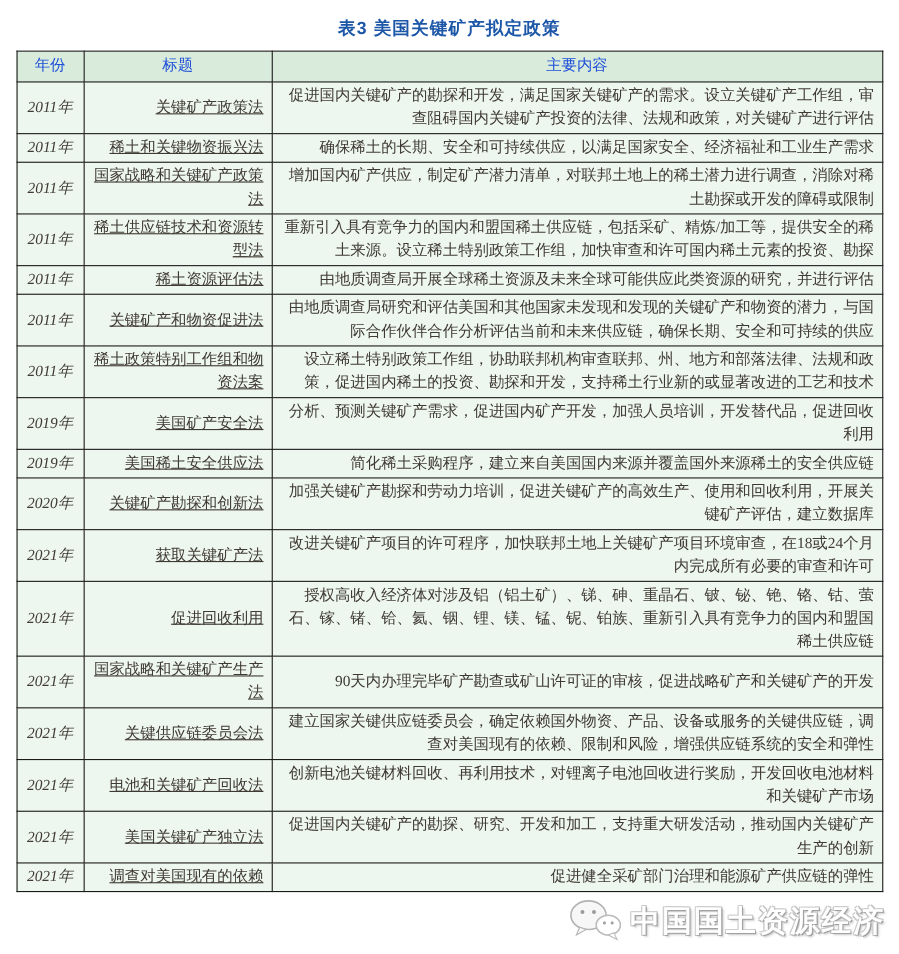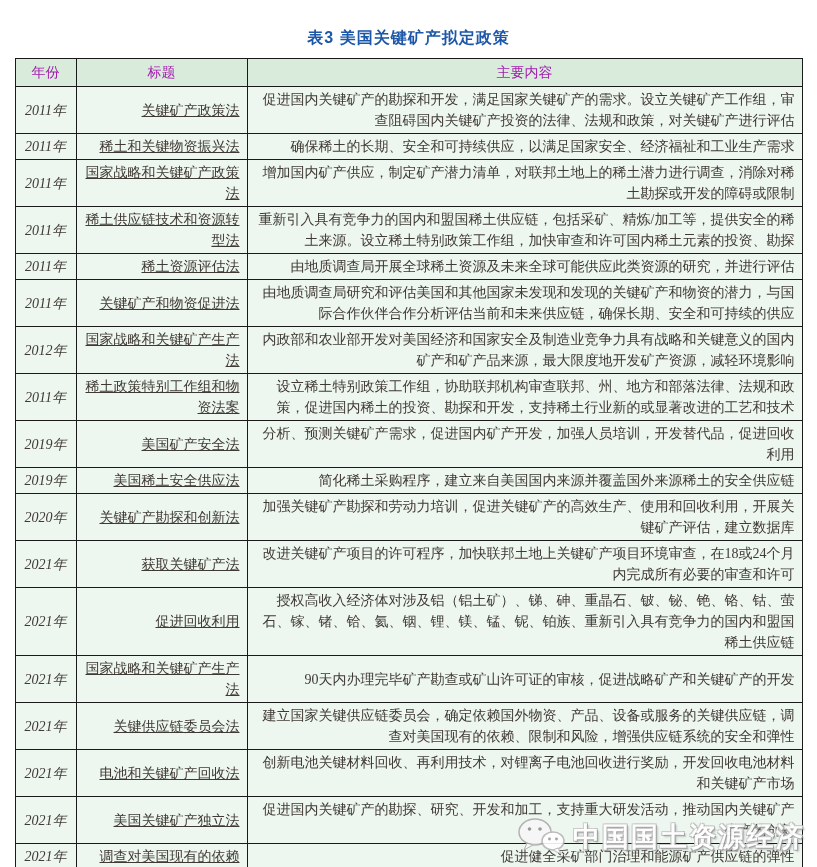--- a/index.html
+++ b/index.html
@@ -16,21 +16,21 @@
     font-family:"Liberation Serif","DejaVu Serif",serif;
     position:relative;
     overflow:hidden;
   }
   .title{
     text-align:center;
     font-family:"Liberation Sans","DejaVu Sans",sans-serif;
     font-weight:bold;
     font-size:16px;
     color:var(--title-color);
-    padding-top:28px;
+    padding-top:16px;
     letter-spacing:1px;
   }
   table.policy-table{
     border-collapse:collapse;
     margin:9px auto 0 auto;
     width:788px;
     table-layout:fixed;
   }
   .policy-table th,.policy-table td{
     border:1px solid var(--border-color);
@@ -39,21 +39,21 @@
     padding:2px 7px;
     vertical-align:middle;
     color:var(--body-text);
     background:var(--row-bg);
     word-break:break-all;
   }
   .policy-table th{
     background:var(--header-bg);
     font-weight:normal;
     text-align:center;
-    color:#a21caf;
+    color:#1d4ed8;
     height:25px;
     padding:1px 4px;
   }
   .policy-table{border:1.5px solid var(--border-color);}
   .col-year{width:52px;}
   .col-title{width:162px;}
   td.year-cell{text-align:center;white-space:nowrap;padding:2px 2px;font-style:italic;}
   td.title-cell{text-align:right;text-decoration:underline;}
   td.content-cell{text-align:right;}
   .watermark{
@@ -120,25 +120,20 @@
           <td class="year-cell">2011年</td>
           <td class="title-cell">稀土资源评估法</td>
           <td class="content-cell">由地质调查局开展全球稀土资源及未来全球可能供应此类资源的研究，并进行评估</td>
         </tr>
         <tr>
           <td class="year-cell">2011年</td>
           <td class="title-cell">关键矿产和物资促进法</td>
           <td class="content-cell">由地质调查局研究和评估美国和其他国家未发现和发现的关键矿产和物资的潜力，与国际合作伙伴合作分析评估当前和未来供应链，确保长期、安全和可持续的供应</td>
         </tr>
         <tr>
-          <td class="year-cell">2012年</td>
-          <td class="title-cell">国家战略和关键矿产生产法</td>
-          <td class="content-cell">内政部和农业部开发对美国经济和国家安全及制造业竞争力具有战略和关键意义的国内矿产和矿产品来源，最大限度地开发矿产资源，减轻环境影响</td>
-        </tr>
-        <tr>
           <td class="year-cell">2011年</td>
           <td class="title-cell">稀土政策特别工作组和物资法案</td>
           <td class="content-cell">设立稀土特别政策工作组，协助联邦机构审查联邦、州、地方和部落法律、法规和政策，促进国内稀土的投资、勘探和开发，支持稀土行业新的或显著改进的工艺和技术</td>
         </tr>
         <tr>
           <td class="year-cell">2019年</td>
           <td class="title-cell">美国矿产安全法</td>
           <td class="content-cell">分析、预测关键矿产需求，促进国内矿产开发，加强人员培训，开发替代品，促进回收利用</td>
         </tr>
         <tr>

